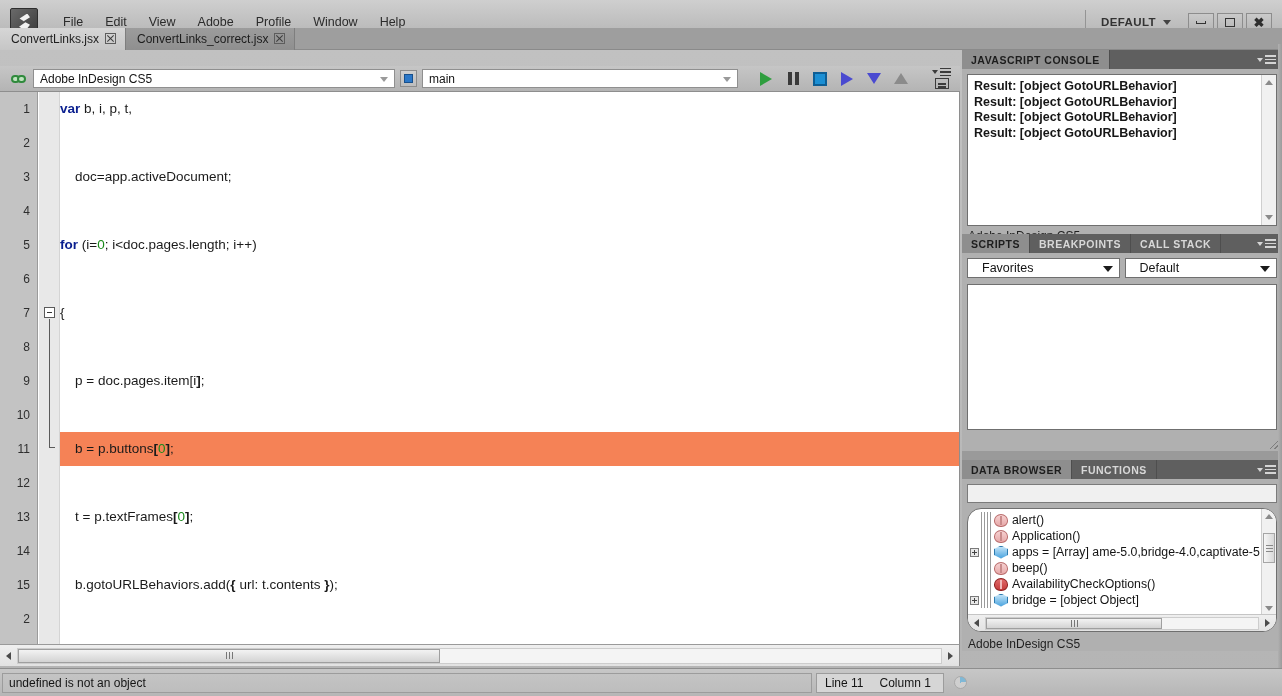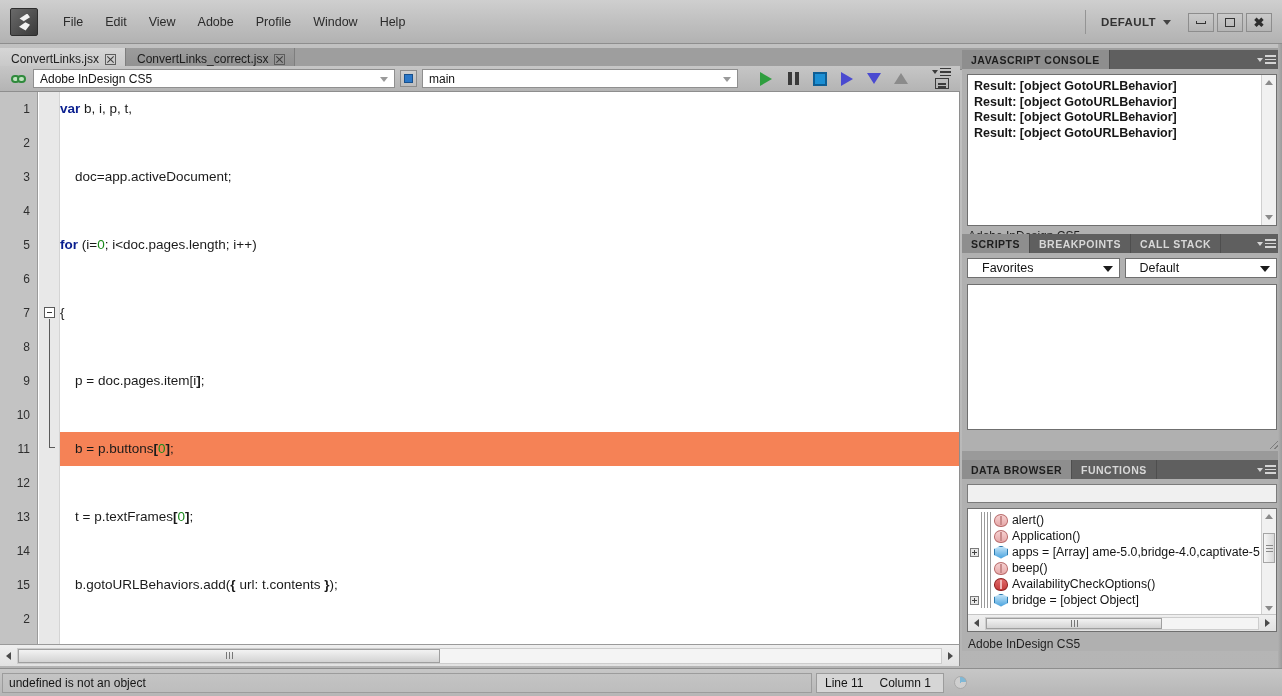--- a/index.html
+++ b/index.html
@@ -63,22 +63,22 @@
     border: 1px solid #8d8d8d;
     display: flex; align-items: center; justify-content: center;
     font-size: 10px; color: #2e2e2e; cursor: default;
   }
   .wbtn .min { width: 10px; height: 3px; border: 1px solid #333; border-top: none; }
   .wbtn .max { width: 10px; height: 9px; border: 1.5px solid #333; }
   .wbtn .cls { font-size: 13px; font-weight: bold; line-height: 11px; font-family: "Liberation Serif", serif; }
 
   
   .tabbar {
-    position: absolute; left: 0; top: 48px; width: 1282px; height: 22px;
-    background: #9e9e9e; display: flex; align-items: flex-start;
+    position: absolute; left: 0; top: 28px; width: 1282px; height: 22px;
+    background: #9e9e9e; display: flex; align-items: center;
     border-bottom: 1px solid #8a8a8a;
   }
   .tab {
     height: 22px; display: flex; align-items: center; gap: 6px;
     padding: 0 9px 0 11px; font-size: 12px; color: #1e1e1e;
     border-right: 1px solid #7e7e7e; cursor: default;
   }
   .tab.active { background: linear-gradient(#d6d6d6,#c6c6c6); }
   .tab.inactive { background: linear-gradient(#9c9c9c,#8f8f8f); color:#1c1c1c; }
   .tabclose {
@@ -577,21 +577,21 @@
           <span class="tri"></span>
           <span class="lines">
               <b></b>
               <b></b>
               <b></b>
             </span>
         </div>
       </div>
       <div class="panel-body" style="padding:5px;">
         <div class="filterbox" title=""></div>
-        <div class="whitebox" style="height:124px;">
+        <div class="whitebox" style="height:124px;border-radius:14px;">
           <div class="tree" id="tree-rows">
               <div class="trow">
                 <span class="expander blank"></span>
                 <span class="dots"></span>
                 <span class="ticon fn"></span>
                 <span>alert()</span>
               </div>
               <div class="trow">
                 <span class="expander blank"></span>
                 <span class="dots"></span>

